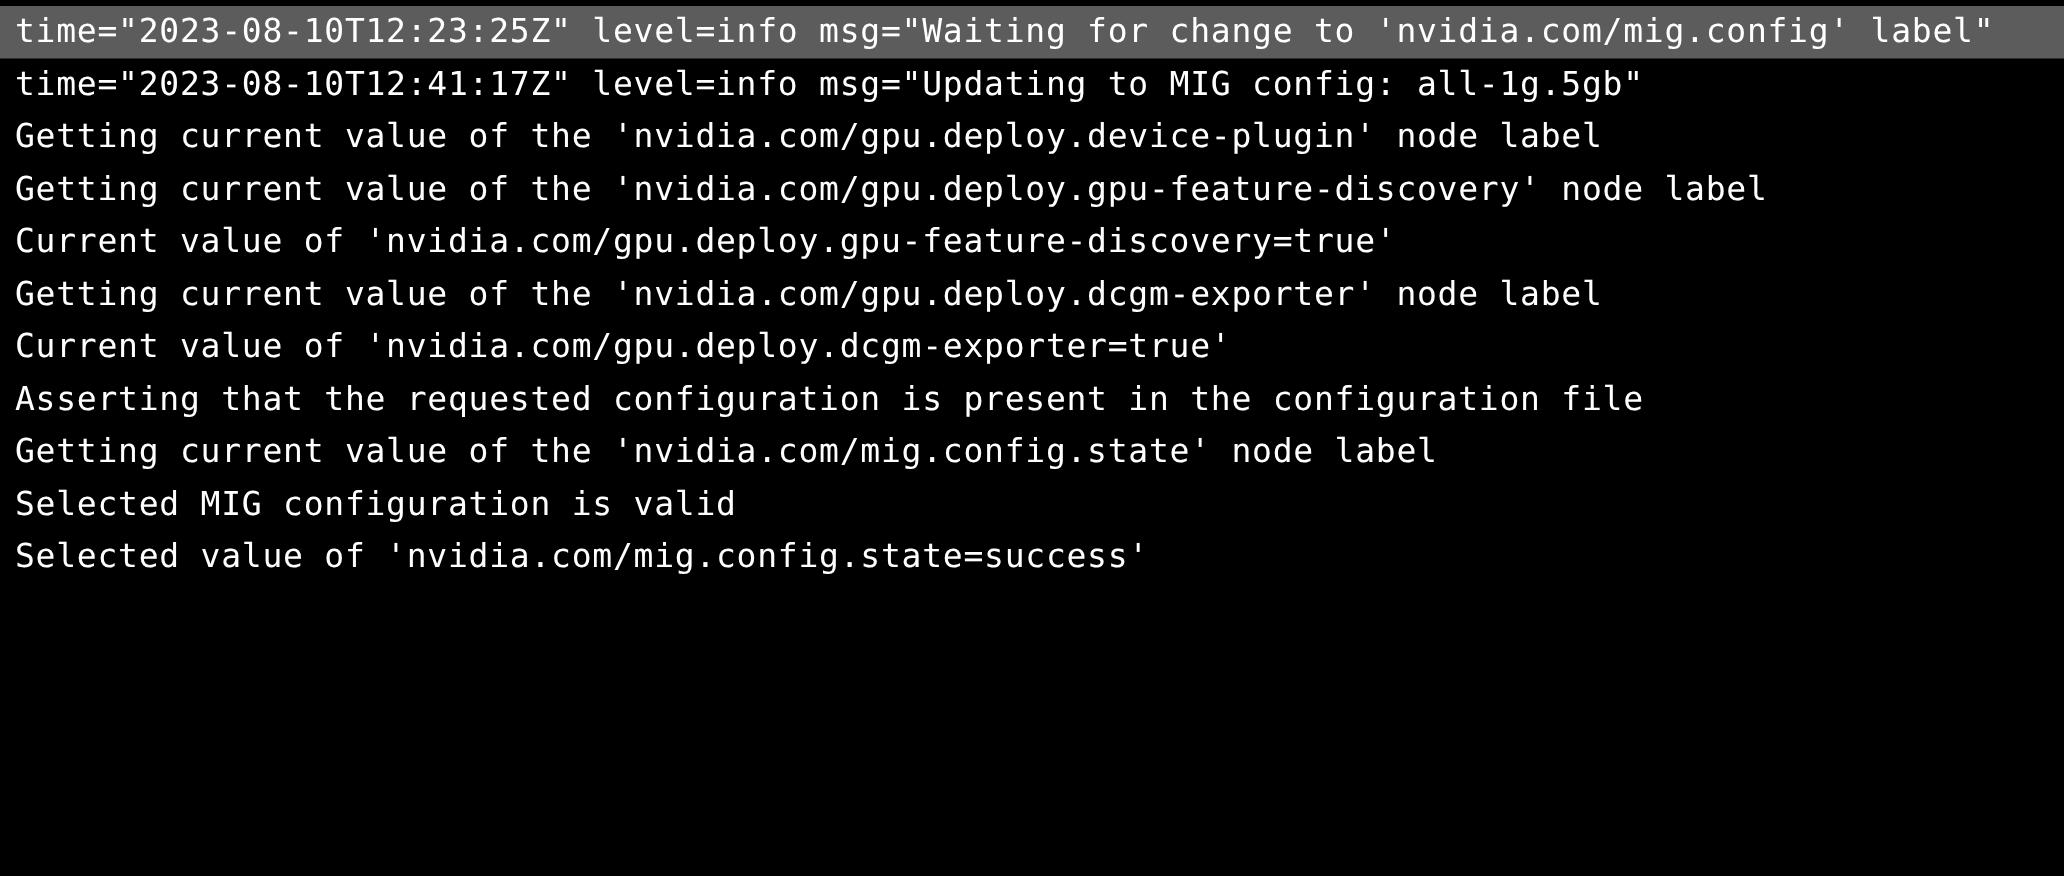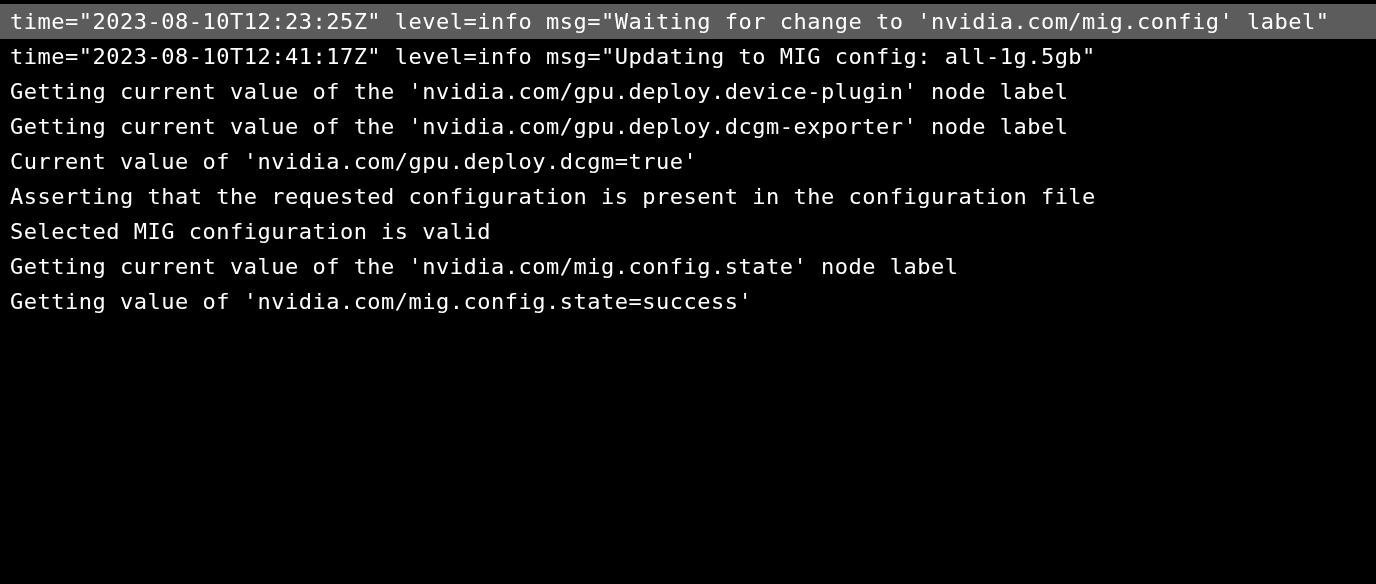--- a/index.html
+++ b/index.html
@@ -32,19 +32,21 @@
       padding: 0 10px;
     }
   </style>
 </head>
 <body>
 
 <div class="terminal">
   <div class="log-line highlighted">time="2023-08-10T12:23:25Z" level=info msg="Waiting for change to 'nvidia.com/mig.config' label"</div>
   <div class="log-line">time="2023-08-10T12:41:17Z" level=info msg="Updating to MIG config: all-1g.5gb"</div>
   <div class="log-line">Getting current value of the 'nvidia.com/gpu.deploy.device-plugin' node label</div>
+  <div class="log-line">Getting current value of the 'nvidia.com/gpu.deploy.gpu-feature-discovery' node label</div>
+  <div class="log-line">Current value of 'nvidia.com/gpu.deploy.gpu-feature-discovery=true'</div>
   <div class="log-line">Getting current value of the 'nvidia.com/gpu.deploy.dcgm-exporter' node label</div>
-  <div class="log-line">Current value of 'nvidia.com/gpu.deploy.dcgm=true'</div>
+  <div class="log-line">Current value of 'nvidia.com/gpu.deploy.dcgm-exporter=true'</div>
   <div class="log-line">Asserting that the requested configuration is present in the configuration file</div>
+  <div class="log-line">Getting current value of the 'nvidia.com/mig.config.state' node label</div>
   <div class="log-line">Selected MIG configuration is valid</div>
-  <div class="log-line">Getting current value of the 'nvidia.com/mig.config.state' node label</div>
-  <div class="log-line">Getting value of 'nvidia.com/mig.config.state=success'</div>
+  <div class="log-line">Selected value of 'nvidia.com/mig.config.state=success'</div>
 </div>
 
 </body></html>

